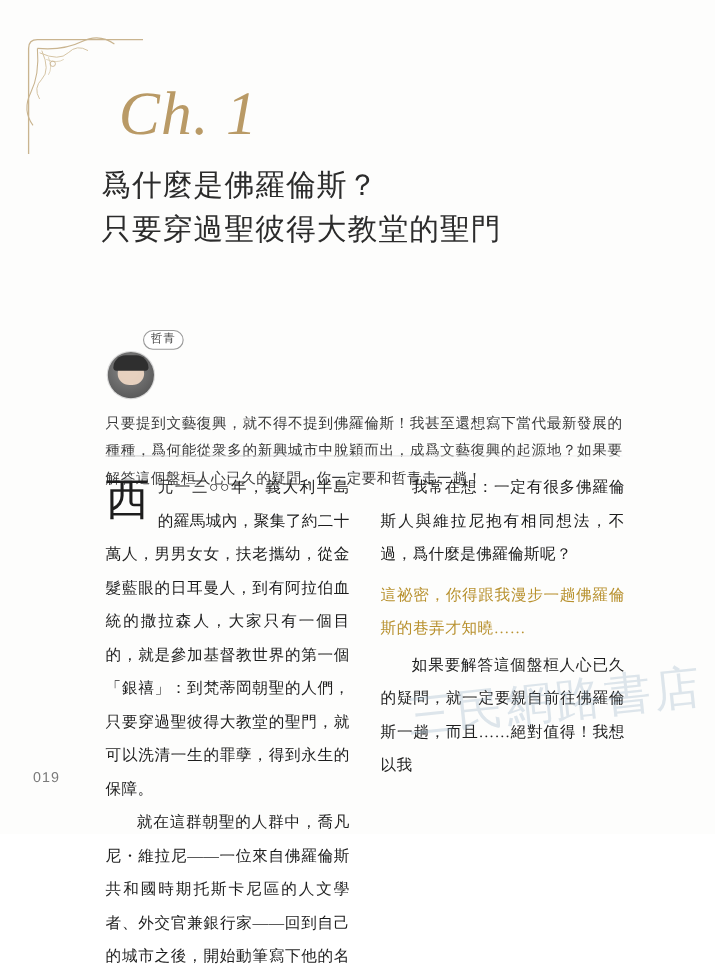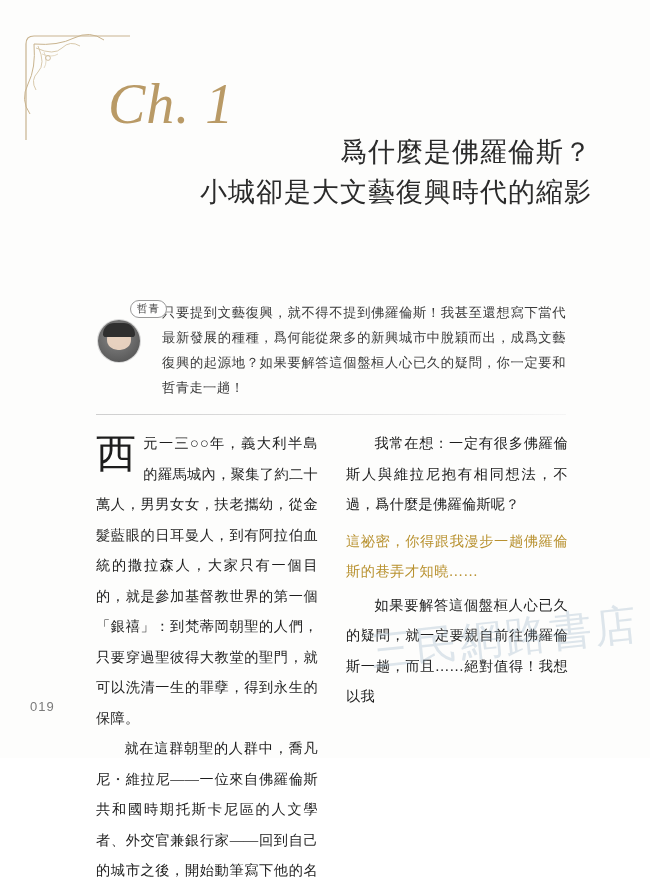--- a/index.html
+++ b/index.html
@@ -41,40 +41,40 @@
     font-style: italic;
     font-size: 56px;
     letter-spacing: 1px;
     color: #b99a66;
     font-weight: normal;
     margin: 0;
   }
   .chapter-title {
     position: absolute;
     left: 92px;
-    top: 132px;
+    top: 148px;
     width: 500px;
-    text-align: right;
   }
   .chapter-title .line {
     font-size: 27px;
     line-height: 40px;
     color: #2b2b2b;
     letter-spacing: 1px;
     font-family: "Liberation Serif", serif;
   }
 
   
   .intro-block {
     position: absolute;
     left: 96px;
     top: 300px;
     width: 470px;
     display: flex;
     align-items: flex-start;
+    flex-direction: column;
   }
   .avatar-wrap {
     position: relative;
     width: 66px;
     flex: 0 0 66px;
     padding-top: 6px;
   }
   .avatar {
     width: 42px;
     height: 42px;
@@ -223,21 +223,21 @@
     <path d="M20,18 Q28,36 20,44 Q12,52 18,62" fill="none" stroke="#d4c3a3" stroke-width="0.9"></path>
     <path d="M24,26 Q34,30 40,26" fill="none" stroke="#ddd0b6" stroke-width="0.8"></path>
     <path d="M26,24 Q30,34 26,40" fill="none" stroke="#ddd0b6" stroke-width="0.8"></path>
     <circle cx="30" cy="30" r="2.4" fill="none" stroke="#c9b48f" stroke-width="0.8"></circle>
   </svg>
 
   <h1 class="chapter-number">Ch. 1</h1>
 
   <div class="chapter-title">
     <div class="line">爲什麼是佛羅倫斯？</div>
-    <div class="line">小城卻是大文藝復興時代的縮影</div>
+    <div class="line">只要穿過聖彼得大教堂的聖門</div>
   </div>
 
   <div class="intro-block">
     <div class="avatar-wrap">
       <div class="avatar"></div>
       <div class="avatar-tag">哲青</div>
     </div>
     <div class="intro-text">只要提到文藝復興，就不得不提到佛羅倫斯！我甚至還想寫下當代最新發展的種種，爲何能從衆多的新興城市中脫穎而出，成爲文藝復興的起源地？如果要解答這個盤桓人心已久的疑問，你一定要和哲青走一趟！</div>
   </div>
 

